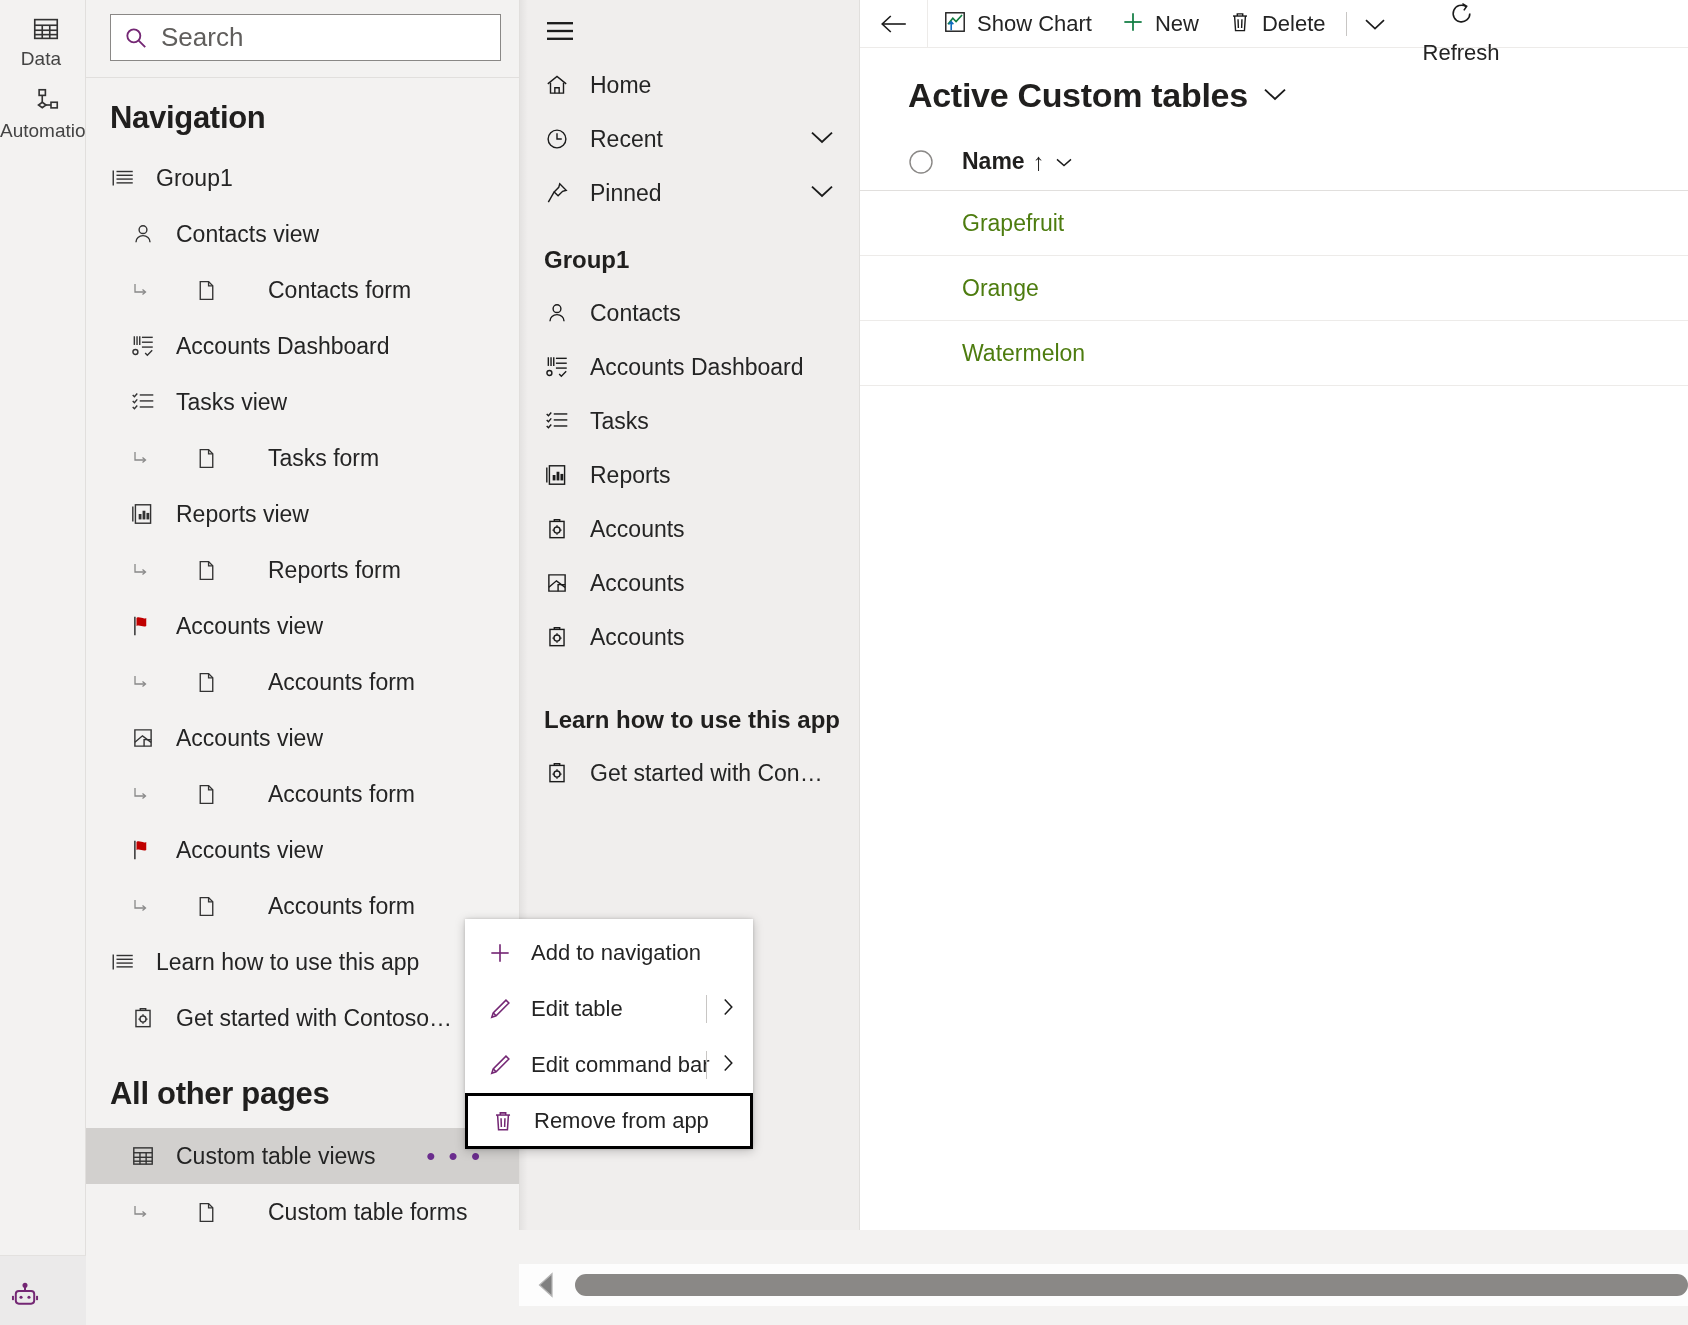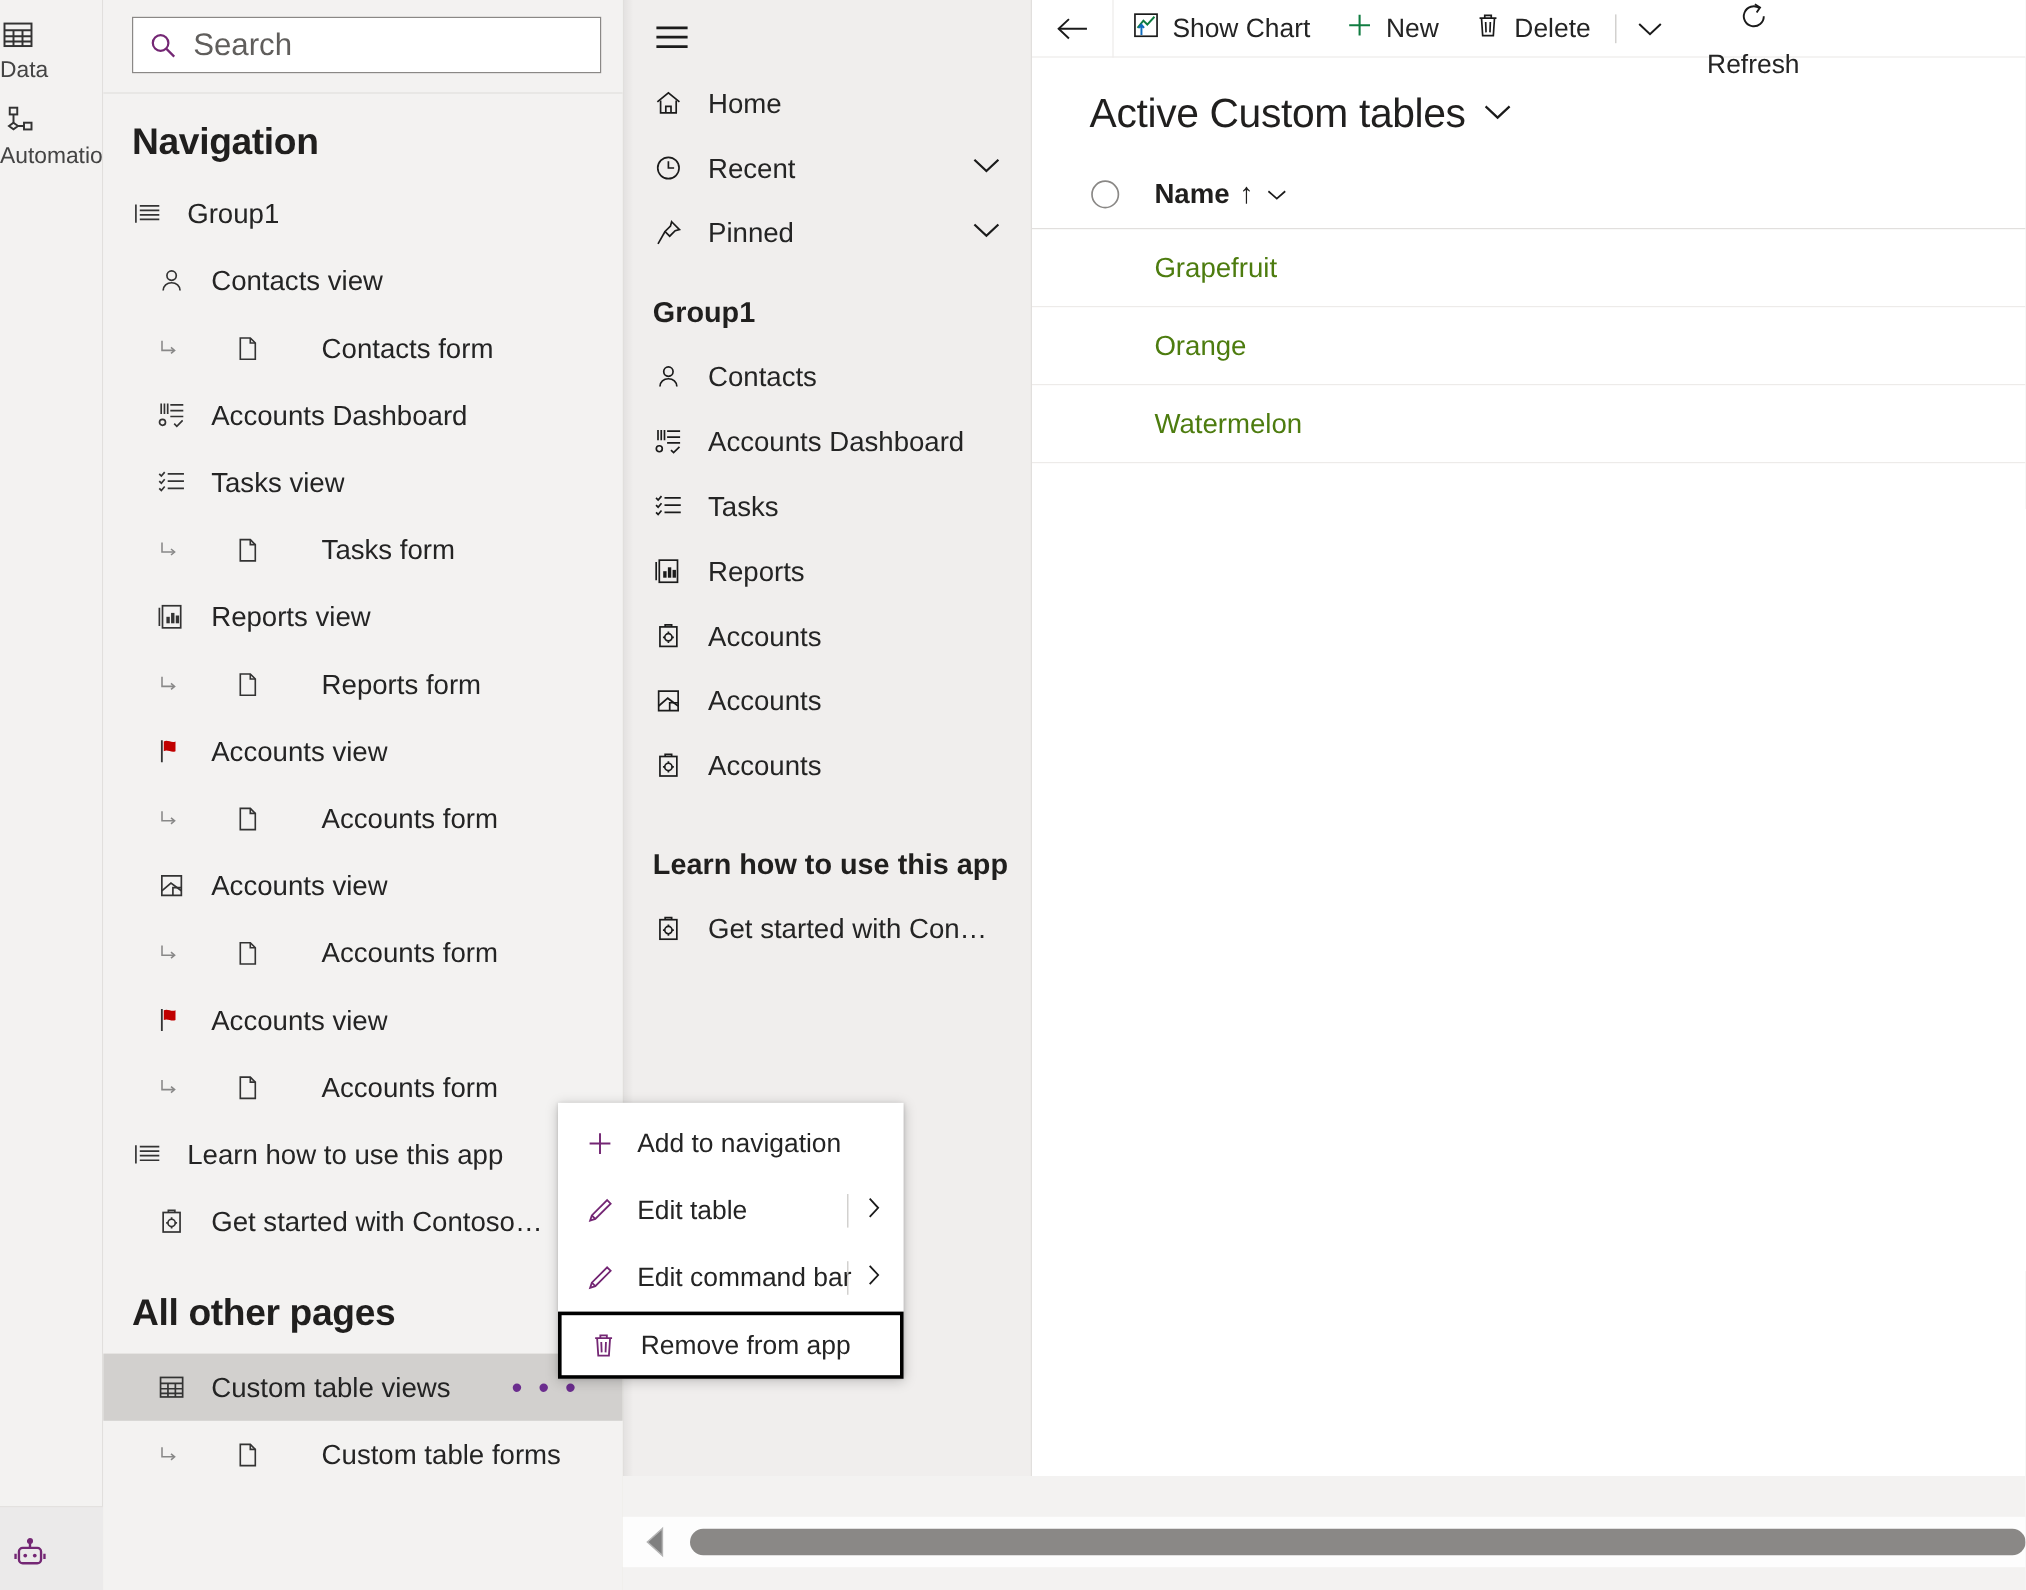--- a/index.html
+++ b/index.html
@@ -23,21 +23,21 @@
     width: 86px;
     background: #f3f2f1;
     border-right: 1px solid #e1dfdd;
     position: relative;
     flex: 0 0 86px;
     padding-top: 8px;
   }
   .rail-item {
     width: 65px;
     padding: 6px 4px 10px 0;
-    text-align: left;
+    text-align: right;
     cursor: pointer;
   }
   .rail-icon {
     display: block;
     margin: 0 auto 4px auto;
     height: 30px;
     line-height: 30px;
   }
   .rail-label {
     font-size: 19px;
@@ -207,21 +207,21 @@
   .chevbtn { display:flex; align-items:center; justify-content:center; width:44px; height:48px; cursor:pointer;}
 
   .viewtitle-wrap {
     display: flex;
     align-items: center;
     gap: 12px;
     padding: 28px 0 18px 48px;
   }
   .viewtitle {
     font-size: 34px;
-    font-weight: normal;
+    font-weight: bold;
     color: #201f1e;
     letter-spacing: -0.3px;
   }
   .grid {
     padding: 0 0 0 0;
   }
   .grid-head {
     display: flex;
     align-items: center;
     height: 58px;

